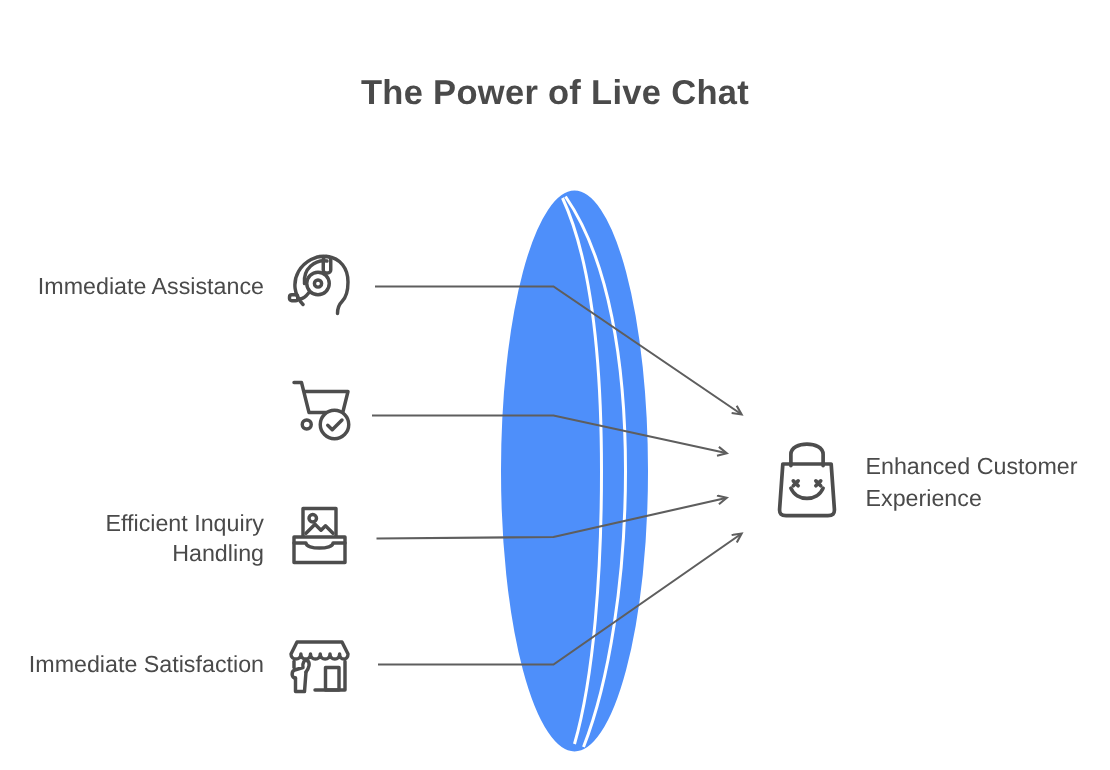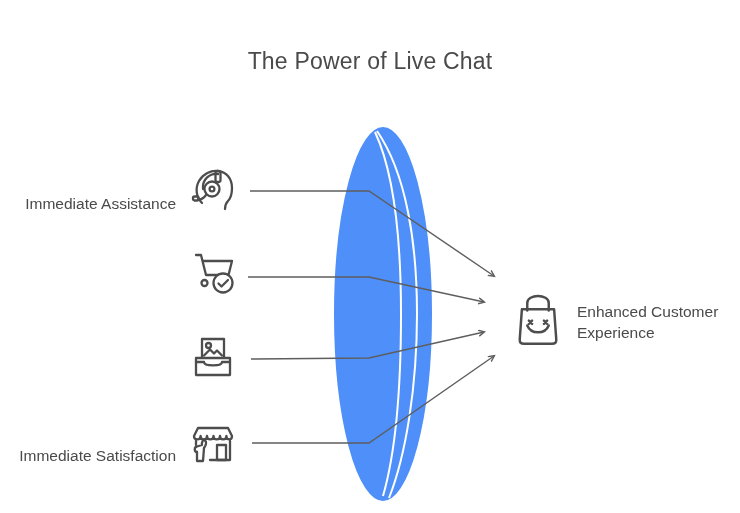--- a/index.html
+++ b/index.html
@@ -3,28 +3,27 @@
 <meta charset="utf-8">
 <style>
   html,body { margin:0; padding:0; background:#fff; }
   .canvas {
     position:relative; width:740px; height:513px; overflow:hidden;
     background: var(--background,#fff);
     font-family:"Liberation Sans", sans-serif;
   }
   .page-title {
     position:absolute; top:48px; left:0; right:0;
-    text-align:center; font-size:23px; font-weight:400;
+    text-align:center; font-size:23px; font-weight:700;
     color: var(--text-dark,#4A4A4A); letter-spacing:0.2px;
   }
   .item-label {
     position:absolute; left:0; width:176px; text-align:right;
     font-size:15.5px; line-height:20px; color: var(--text-dark,#4A4A4A);
     white-space:pre-line;
-    margin-top:12px;
   }
   .result-label {
     position:absolute; left:577px; top:301px; width:170px; text-align:left;
     font-size:15.5px; line-height:21px; color: var(--text-dark,#4A4A4A);
     white-space:pre-line;
   }
   .diagram-svg { position:absolute; left:0; top:0; }
   .lens { fill: var(--lens-blue,#4E8FFA); stroke:#fff; stroke-width:2; }
   .lens-arc { fill:none; stroke:#fff; stroke-width:2; }
   .connector { fill:none; stroke: var(--line-gray,#5E5E5E); stroke-width:1.4; }
@@ -68,20 +67,22 @@
   </svg>
 
   <svg class="icon-svg" style="left:190px; top:250px" width="48" height="48" viewBox="0 0 48 48">
     <path class="icon" d="M6,5 L11,5 L16,25 L38,25"></path>
     <path class="icon" d="M13,11 L42,11 L38.5,25"></path>
     <circle class="icon" cx="14.5" cy="33" r="3"></circle>
     <circle class="icon-fill-white" cx="33" cy="33" r="9.5"></circle>
     <path class="icon" d="M28.5,33.5 L31.5,36.5 L38,30"></path>
   </svg>
 
+  <div class="item-label" style="top:340px">Efficient Inquiry
+Handling</div>
   <svg class="icon-svg" style="left:189px; top:334px" width="48" height="48" viewBox="0 0 48 48">
     <rect class="icon" x="13" y="5" width="22" height="22"></rect>
     <circle class="icon" cx="19.5" cy="11.5" r="2.5"></circle>
     <path class="icon" d="M15,21.5 L21,15.5 L25,19.5 L28,16.5 L33,21.5"></path>
     <path class="icon-fill-white" d="M7,24 L7,41 L41,41 L41,24 Z"></path>
     <path class="icon" d="M7,28 L15,28 C15,32.5 33,32.5 33,28 L41,28"></path>
   </svg>
 
   <div class="item-label" style="top:434px">Immediate Satisfaction</div>
   <svg class="icon-svg" style="left:189px; top:417px" width="48" height="48" viewBox="0 0 48 48">

